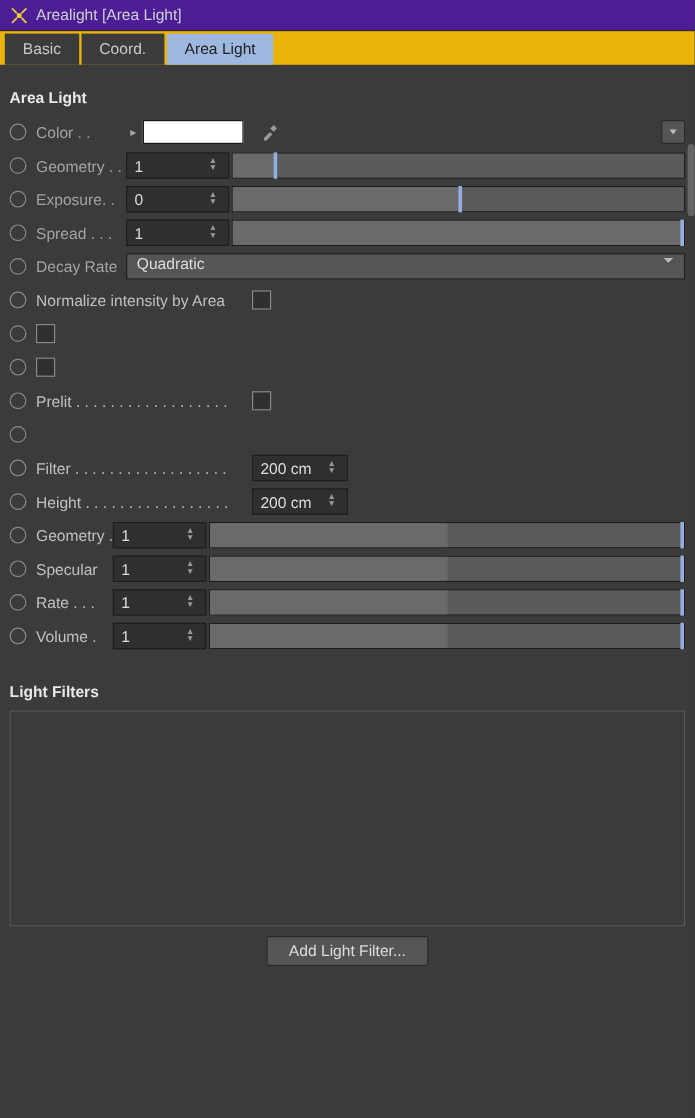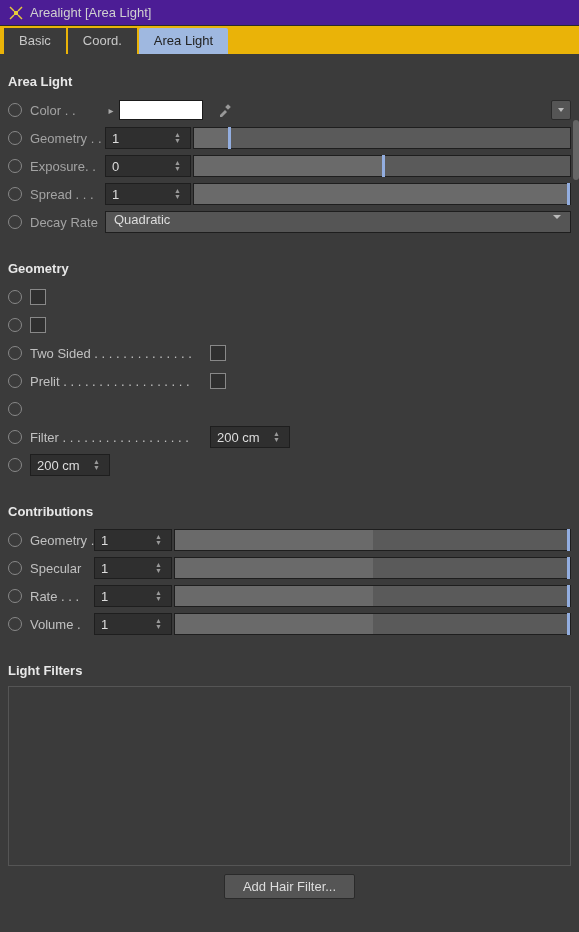--- a/index.html
+++ b/index.html
@@ -333,35 +333,34 @@
     <div class="select">
       <span>Quadratic</span>
       <span class="chev">
         <svg width="10" height="10" viewBox="0 0 10 10">
             <path d="M1 3 L5 7 L9 3 Z" fill="#bbb"></path>
           </svg>
       </span>
     </div>
   </div>
 
-  <div class="section-title" style="margin-top:26px">Geometry</div>
-
-  <div class="row">
-    <div class="radio"></div>
+
+  <div class="row">
+    <div class="radio"></div>
+    <div class="label-wide">Normalize intensity by Area</div>
     <div class="checkbox"></div>
   </div>
 
   <div class="row">
     <div class="radio"></div>
     <div class="checkbox"></div>
   </div>
 
   <div class="row">
     <div class="radio"></div>
-    <div class="label-wide">Two Sided . . . . . . . . . . . . . .</div>
     <div class="checkbox"></div>
   </div>
 
   <div class="row">
     <div class="radio"></div>
     <div class="label-wide">Prelit  . . . . . . . . . . . . . . . . . .</div>
     <div class="checkbox"></div>
   </div>
 
   <div class="row">
@@ -375,30 +374,30 @@
       <span class="val">200 cm</span>
       <div class="spinner">
           <span>▲</span>
           <span>▼</span>
         </div>
     </div>
   </div>
 
   <div class="row">
     <div class="radio"></div>
+    <div class="label-wide">Height  . . . . . . . . . . . . . . . . .</div>
     <div class="num-input" style="width:80px">
       <span class="val">200 cm</span>
       <div class="spinner">
           <span>▲</span>
           <span>▼</span>
         </div>
     </div>
   </div>
 
-  <div class="section-title" style="margin-top:26px">Contributions</div>
 
   <div class="row">
     <div class="radio"></div>
     <div class="label-narrow">Geometry .</div>
     <div class="num-input" style="width:78px">
       <span class="val">1</span>
       <div class="spinner">
           <span>▲</span>
           <span>▼</span>
         </div>
@@ -453,20 +452,20 @@
     </div>
     <div class="slider">
       <div class="slider-fill" style="width:50%"></div>
       <div class="slider-handle" style="left:calc(100% - 3px)"></div>
     </div>
   </div>
 
   <div class="section-title" style="margin-top:26px">Light Filters</div>
   <div class="light-filters-box"></div>
   <div class="add-filter-row">
-    <div class="add-filter-btn">Add Hair Filter...</div>
+    <div class="add-filter-btn">Add Light Filter...</div>
   </div>
 
 </div>
 
 <div class="vscroll">
   <div class="vscroll-thumb"></div>
 </div>
 
 </body></html>

